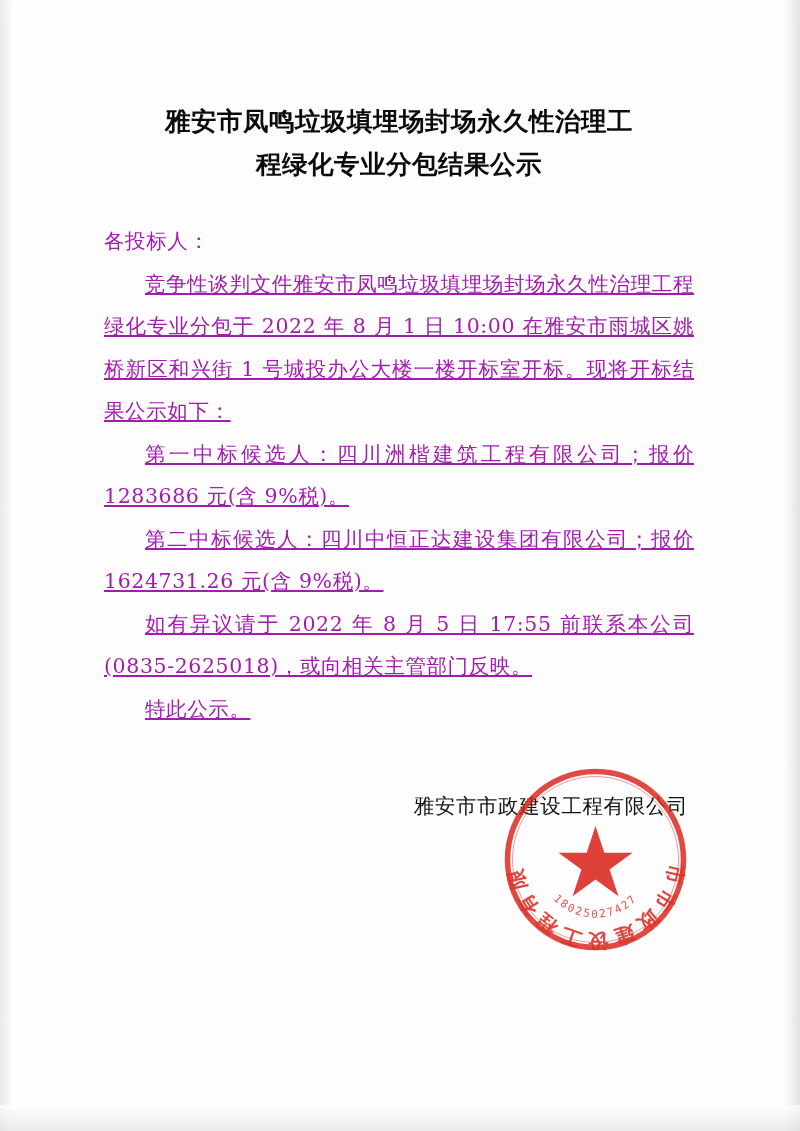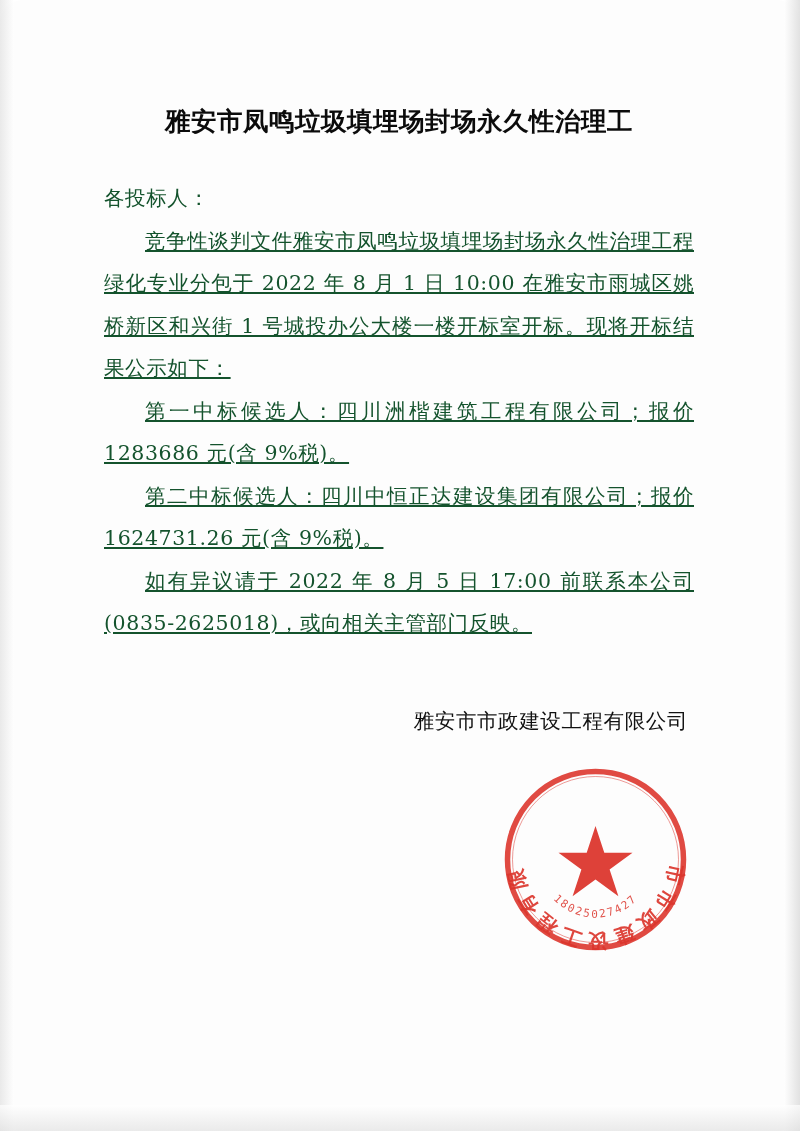--- a/index.html
+++ b/index.html
@@ -65,21 +65,21 @@
     margin: 0 0 0 0;
     padding: 0 6px;
   }
   .doc-title .t-line { display: block; }
 
   .body-text {
     margin-top: 34px;
     font-size: 20.5px;
     line-height: 42.5px;
     letter-spacing: 0.6px;
-    color: #14532d;
+    color: #a21caf;
   }
   .para {
     margin: 0;
     text-align: justify;
     text-justify: inter-ideograph;
   }
   .indent { text-indent: 2em; text-decoration: underline; }
 
   .sign-block {
     margin-top: 54px;
@@ -112,28 +112,30 @@
 
 <div class="page">
   <div class="edge-left"></div>
   <div class="edge-right"></div>
   <div class="edge-bottom"></div>
 
   <div class="content">
 
     <h1 class="doc-title">
       <span class="t-line">雅安市凤鸣垃圾填埋场封场永久性治理工</span>
+      <span class="t-line">程绿化专业分包结果公示</span>
     </h1>
 
     <div class="body-text">
       <p class="para">各投标人：</p>
       <p class="para indent">竞争性谈判文件雅安市凤鸣垃圾填埋场封场永久性治理工程绿化专业分包于 2022 年 8 月 1 日 10:00 在雅安市雨城区姚桥新区和兴街 1 号城投办公大楼一楼开标室开标。现将开标结果公示如下：</p>
       <p class="para indent">第一中标候选人：四川洲楷建筑工程有限公司；报价 1283686 元(含 9%税)。</p>
       <p class="para indent">第二中标候选人：四川中恒正达建设集团有限公司；报价 1624731.26 元(含 9%税)。</p>
-      <p class="para indent">如有异议请于 2022 年 8 月 5 日 17:00 前联系本公司 (0835-2625018)，或向相关主管部门反映。</p>
+      <p class="para indent">如有异议请于 2022 年 8 月 5 日 17:55 前联系本公司 (0835-2625018)，或向相关主管部门反映。</p>
+      <p class="para indent">特此公示。</p>
     </div>
 
     <div class="sign-block">
       <span class="sign-line">雅安市市政建设工程有限公司</span>
     </div>
 
   </div>
 
   <div class="seal">
     <svg width="195" height="195" viewBox="0 0 195 195" xmlns="http://www.w3.org/2000/svg">

